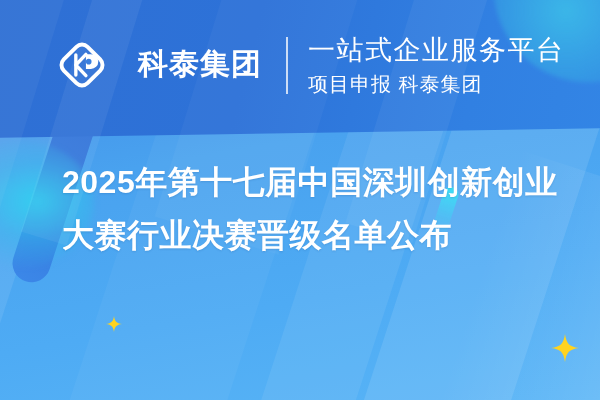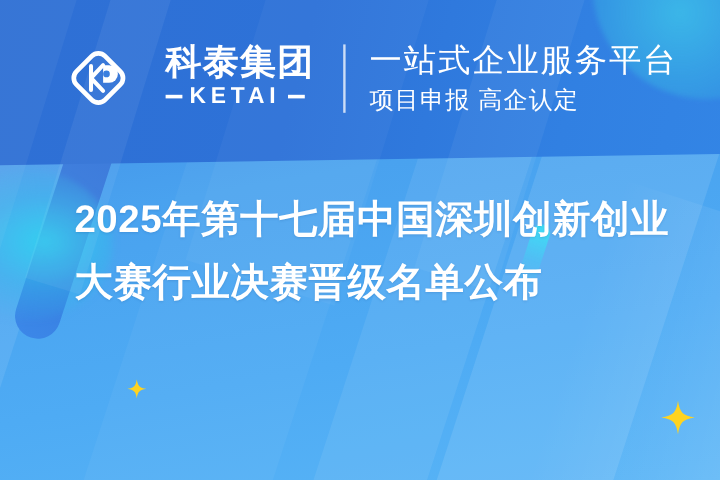--- a/index.html
+++ b/index.html
@@ -289,33 +289,28 @@
         <g fill="none" stroke="#ffffff" stroke-width="6" stroke-linecap="round" stroke-linejoin="round">
           <path d="M39 32 L39 68"></path>
           <path d="M57 31 L39 50 L57 69"></path>
           <path d="M57 31 L66 31 A13 13 0 0 1 66 57 L57 57 L57 31 Z" fill="#ffffff" stroke="none"></path>
         </g>
         <circle cx="62" cy="44" r="5" fill="#3a7fdf"></circle>
       </svg>
 
       <div class="logo-wordmark">
         <div class="logo-cn">科泰集团</div>
-        <div class="logo-en-row">
-          <span class="logo-dash"></span>
-          <span class="logo-en">KETAI</span>
-          <span class="logo-dash"></span>
-        </div>
       </div>
     </div>
 
     <div class="header-divider"></div>
 
     <div class="header-texts">
       <div class="header-tagline">一站式企业服务平台</div>
-      <div class="header-subtagline">项目申报 高企认定</div>
+      <div class="header-subtagline">项目申报 科泰集团</div>
     </div>
   </div>
 
   <div class="title-block">
     <div class="title-line">2025年第十七届中国深圳创新创业</div>
     <div class="title-line">大赛行业决赛晋级名单公布</div>
   </div>
 
 </div>
 

